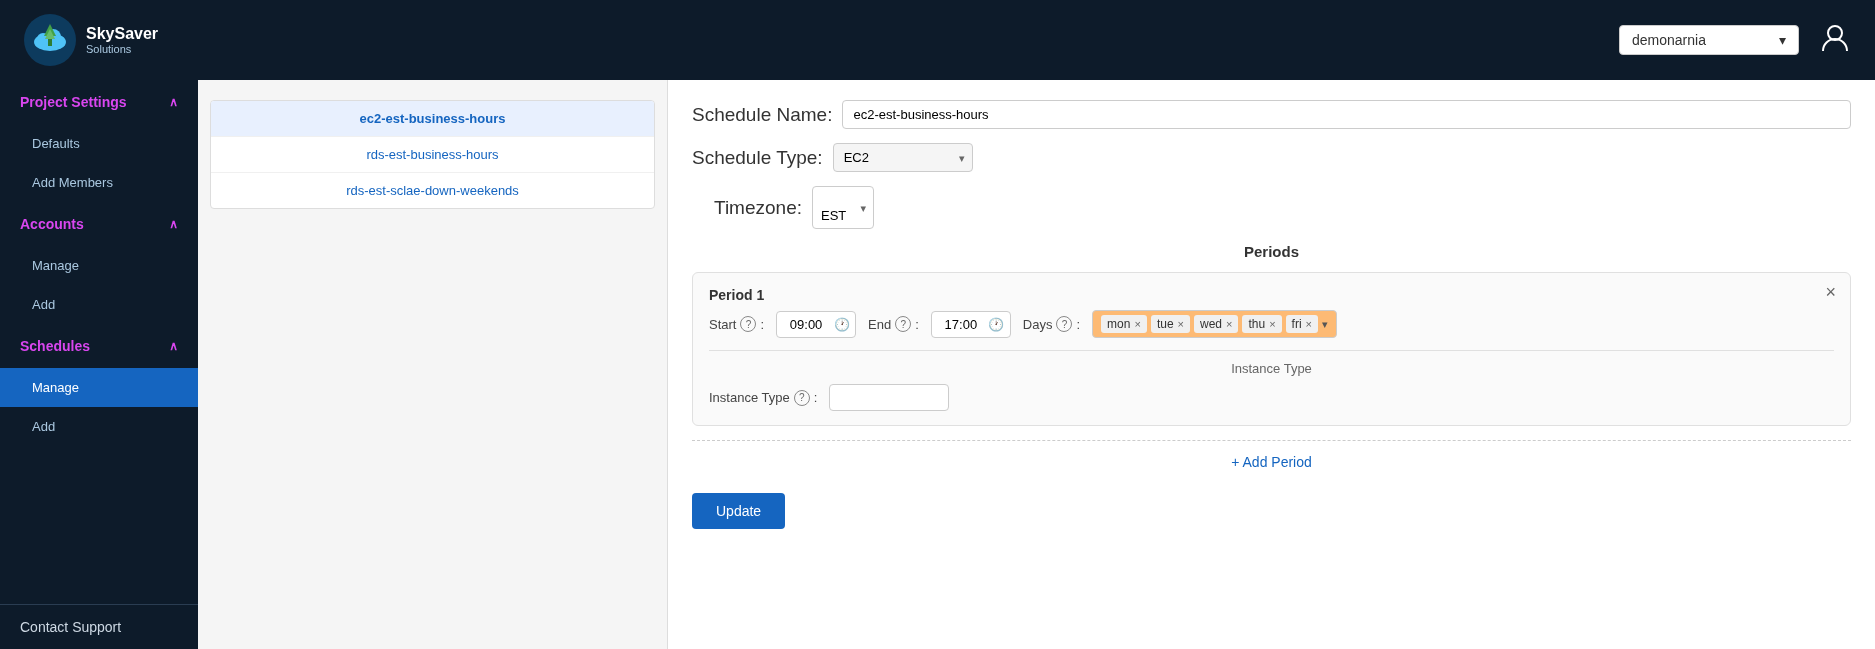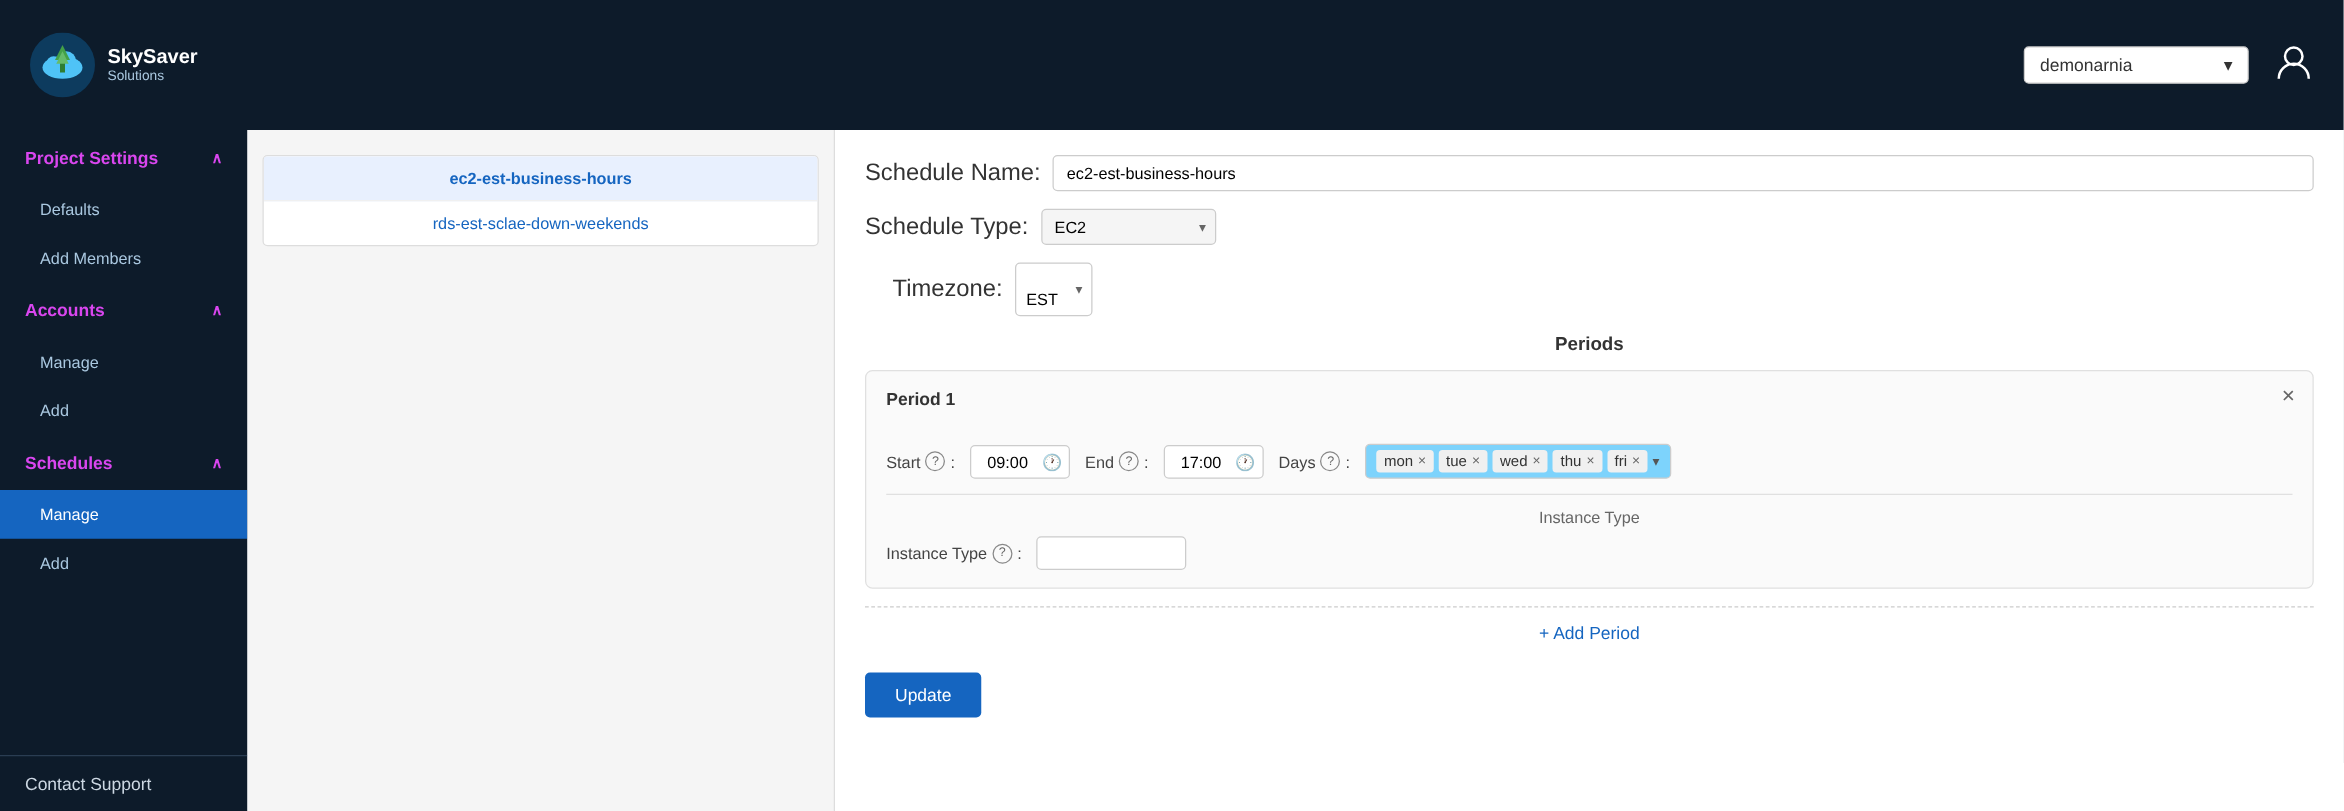--- a/index.html
+++ b/index.html
@@ -1,21 +1,21 @@
 <!DOCTYPE html>
 <html><head>
   <meta charset="utf-8">
   <style>
     * { box-sizing: border-box; margin: 0; padding: 0; }
     body { font-family: Arial, sans-serif; background: #f0f2f5; display: flex; flex-direction: column; height: 649px; overflow: hidden; }
 
     
     .top-header {
       background: #0d1b2a;
-      height: 104px;
+      height: 80px;
       display: flex;
       align-items: center;
       justify-content: space-between;
       padding: 0 24px;
       flex-shrink: 0;
     }
     .logo-area {
       display: flex;
       align-items: center;
       gap: 10px;
@@ -221,21 +221,21 @@
       border-radius: 6px;
       padding: 14px 16px;
       margin-bottom: 14px;
       background: #fafafa;
       position: relative;
     }
     .period-card-header {
       font-size: 14px;
       font-weight: 600;
       color: #333;
-      margin-bottom: 28px;
+      margin-bottom: 7px;
     }
     .period-close-btn {
       position: absolute;
       top: 10px;
       right: 14px;
       cursor: pointer;
       font-size: 18px;
       color: #666;
       line-height: 1;
       background: none;
@@ -291,21 +291,21 @@
     
     .days-container {
       display: flex;
       align-items: center;
       gap: 4px;
       flex-wrap: wrap;
       border: 1px solid #ccc;
       border-radius: 4px;
       padding: 4px 8px;
       min-width: 240px;
-      background: #7dd3fc;
+      background: #fdba74;
     }
     .day-tag {
       background: #f0f0f0;
       border-radius: 3px;
       padding: 2px 6px;
       font-size: 12px;
       color: #333;
       display: flex;
       align-items: center;
       gap: 4px;
@@ -461,20 +461,23 @@
     </div>
   </div>
 
   <div class="content-area">
 
     <div class="schedule-list-panel">
       <div class="schedule-list-inner">
         <div class="schedule-list-scroll">
           <div class="schedule-list-item selected">
             <span>ec2-est-business-hours</span>
+          </div>
+          <div class="schedule-list-item">
+            <span>rds-est-business-hours</span>
           </div>
           <div class="schedule-list-item">
             <span>rds-est-sclae-down-weekends</span>
           </div>
         </div>
       </div>
     </div>
 
     <div class="schedule-detail-panel">
 

